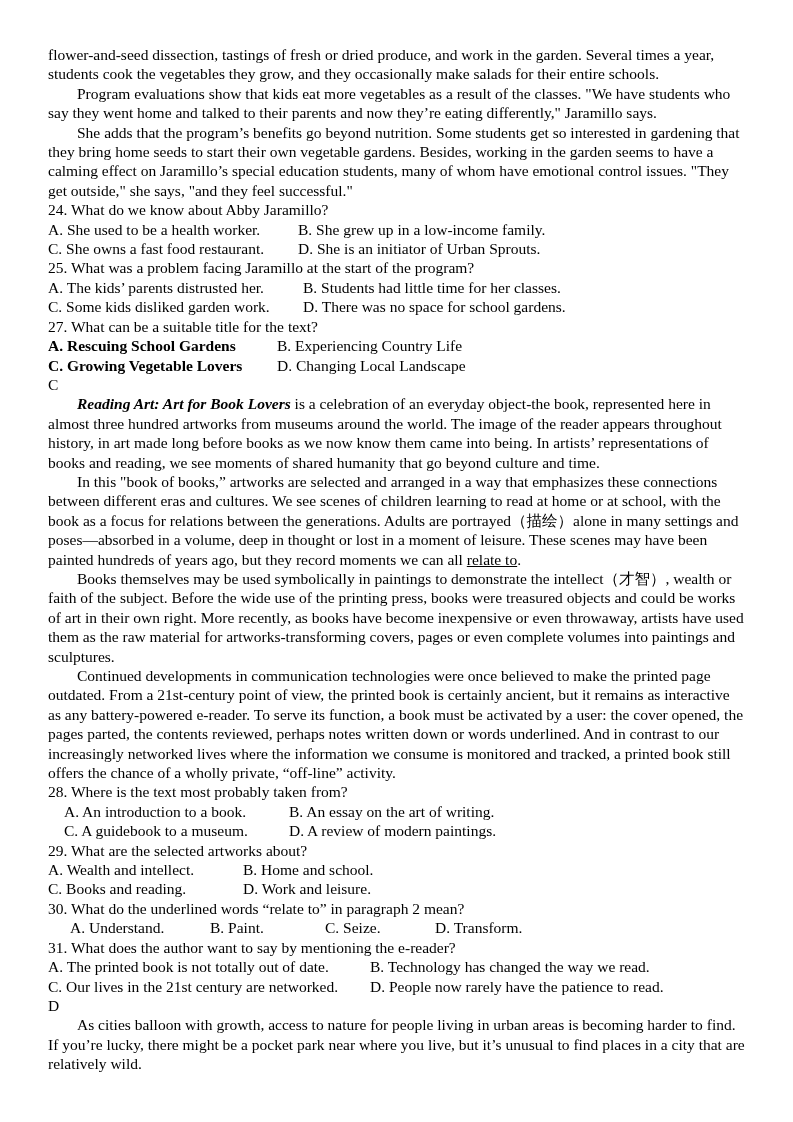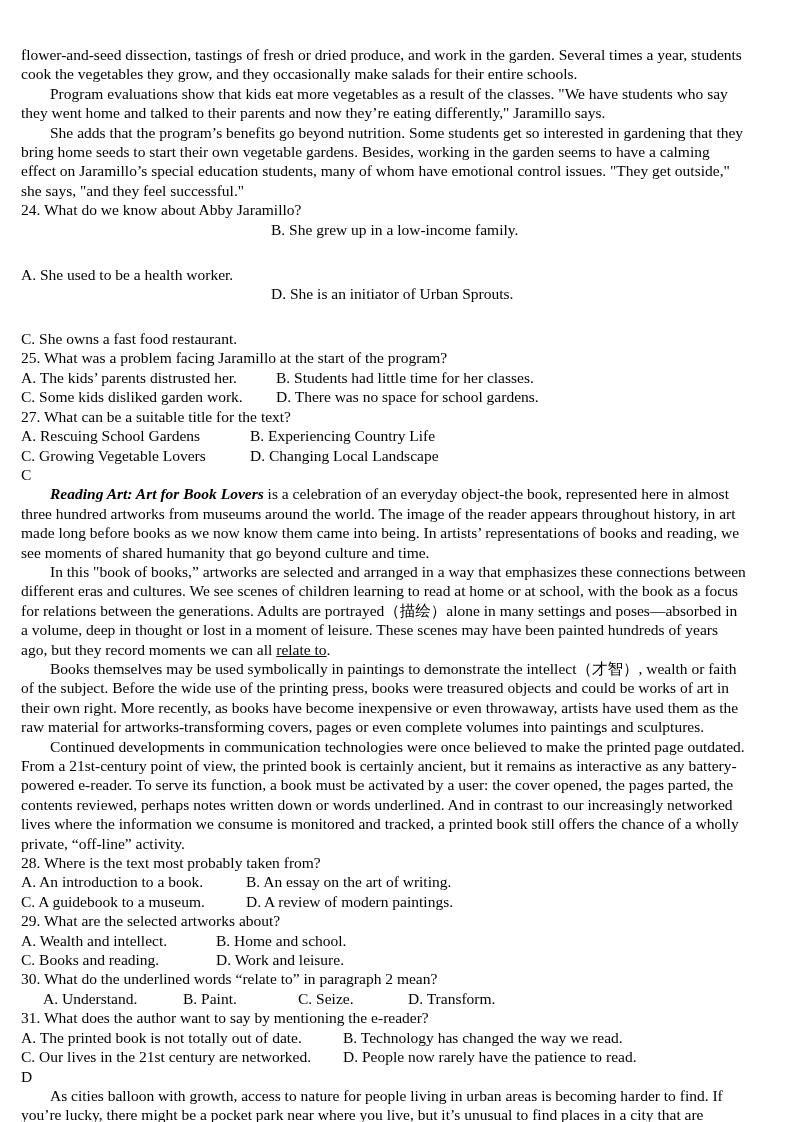--- a/index.html
+++ b/index.html
@@ -9,37 +9,37 @@
     background: #ffffff;
     color: #000000;
     font-family: "Liberation Serif", "DejaVu Serif", serif;
     font-size: 15.5px;
     overflow: hidden;
   }
   .page {
     box-sizing: border-box;
     width: 793px;
     height: 1119px;
-    padding: 45px 47px 0 21px;
+    padding: 45px 47px 0 48px;
   }
   p.para {
     margin: 0;
     line-height: 19.4px;
     text-align: left;
   }
   .indent { text-indent: 29px; }
   .center { text-align: center; text-indent: 0; }
   .u { text-decoration: underline; }
   i.booktitle { font-style: italic; font-weight: bold; }
   .opt { display: inline-block; vertical-align: top; }
   
-  .ow-250 { width: 250px; margin-top: 45px; }
+  .ow-250 { width: 250px; }
   .ow-255 { width: 255px; }
-  .ow-229 { width: 229px; }
-  .ow-225 { width: 225px; }
+  .ow-229 { width: 229px; font-weight: bold; }
+  .ow-225 { width: 225px; margin-left: 16px; }
   .ow-195 { width: 195px; }
   .ow-322 { width: 322px; }
   .ow-149 { width: 149px; }
   .ow-145 { width: 145px; }
   .ow-138 { width: 138px; }
   .ow-140 { width: 140px; margin-left: 22px; }
   .ow-115 { width: 115px; }
   .ow-110 { width: 110px; }
 </style>
 </head>

